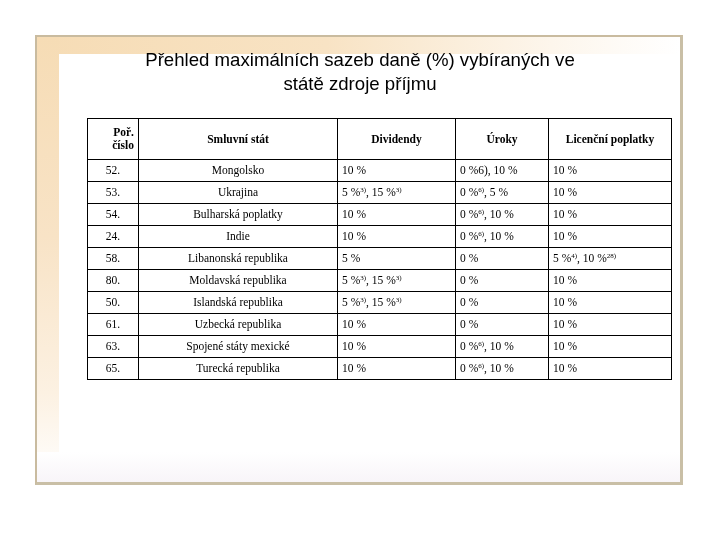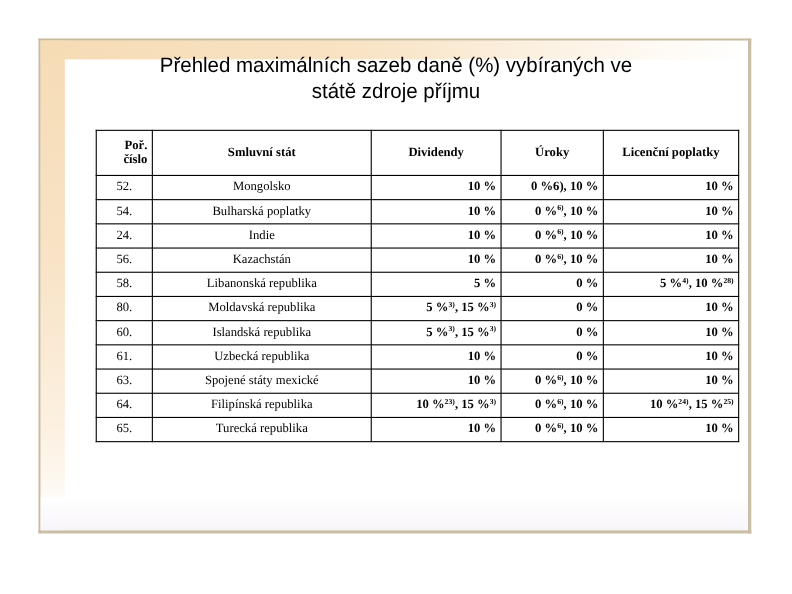--- a/index.html
+++ b/index.html
@@ -39,21 +39,21 @@
     table.rates th, table.rates td {
       border: 1px solid #000000; padding: 0 4px; height: 21px; line-height: 13px;
       vertical-align: middle; white-space: nowrap; overflow: hidden;
     }
     table.rates th {
       font-weight: bold; height: 40px; text-align: center; font-size: 11.5px;
     }
     table.rates th.th-num { text-align: right; padding-left: 8px; }
     td.c-num { text-align: center; }
     td.c-state { text-align: center; padding-left: 8px; }
-    td.c-val { text-align: right; font-weight: bold; }
+    td.c-val { text-align: left; }
     sup { font-size: 7px; line-height: 0; vertical-align: 4px; }
     col.w1 { width: 51px; }
     col.w2 { width: 199px; }
     col.w3 { width: 118px; }
     col.w4 { width: 93px; }
     col.w5 { width: 123px; }
   </style>
 </head>
 <body>
 
@@ -90,83 +90,76 @@
   </thead>
   <tbody id="rows-body">
       <tr>
         <td class="c-num">52.</td>
         <td class="c-state">Mongolsko</td>
         <td class="c-val"><span>10 %</span></td>
         <td class="c-val"><span>0 %6), 10 %</span></td>
         <td class="c-val"><span>10 %</span></td>
       </tr>
       <tr>
+        <td class="c-num">53.</td>
+        <td class="c-state">Ukrajina</td>
+        <td class="c-val"><span>5 %</span><sup>3)</sup><span>, 15 %</span><sup>3)</sup></td>
+        <td class="c-val"><span>0 %</span><sup>6)</sup><span>,   5 %</span></td>
+        <td class="c-val"><span>10 %</span></td>
+      </tr>
+      <tr>
         <td class="c-num">54.</td>
         <td class="c-state">Bulharská poplatky</td>
         <td class="c-val"><span>10 %</span></td>
         <td class="c-val"><span>0 %</span><sup>6)</sup><span>, 10 %</span></td>
         <td class="c-val"><span>10 %</span></td>
       </tr>
       <tr>
         <td class="c-num">24.</td>
         <td class="c-state">Indie</td>
-        <td class="c-val"><span>10 %</span></td>
-        <td class="c-val"><span>0 %</span><sup>6)</sup><span>, 10 %</span></td>
-        <td class="c-val"><span>10 %</span></td>
-      </tr>
-      <tr>
-        <td class="c-num">56.</td>
-        <td class="c-state">Kazachstán</td>
         <td class="c-val"><span>10 %</span></td>
         <td class="c-val"><span>0 %</span><sup>6)</sup><span>, 10 %</span></td>
         <td class="c-val"><span>10 %</span></td>
       </tr>
       <tr>
         <td class="c-num">58.</td>
         <td class="c-state">Libanonská republika</td>
         <td class="c-val"><span>5 %</span></td>
         <td class="c-val"><span>0 %</span></td>
         <td class="c-val"><span>5 %</span><sup>4)</sup><span>, 10 %</span><sup>28)</sup></td>
       </tr>
       <tr>
         <td class="c-num">80.</td>
         <td class="c-state">Moldavská republika</td>
         <td class="c-val"><span>5 %</span><sup>3)</sup><span>, 15 %</span><sup>3)</sup></td>
         <td class="c-val"><span>0 %</span></td>
         <td class="c-val"><span>10 %</span></td>
       </tr>
       <tr>
-        <td class="c-num">60.</td>
+        <td class="c-num">50.</td>
         <td class="c-state">Islandská republika</td>
         <td class="c-val"><span>5 %</span><sup>3)</sup><span>, 15 %</span><sup>3)</sup></td>
         <td class="c-val"><span>0 %</span></td>
         <td class="c-val"><span>10 %</span></td>
       </tr>
       <tr>
         <td class="c-num">61.</td>
         <td class="c-state">Uzbecká republika</td>
         <td class="c-val"><span>10 %</span></td>
         <td class="c-val"><span>0 %</span></td>
         <td class="c-val"><span>10 %</span></td>
       </tr>
       <tr>
         <td class="c-num">63.</td>
         <td class="c-state">Spojené státy mexické</td>
         <td class="c-val"><span>10 %</span></td>
         <td class="c-val"><span>0 %</span><sup>6)</sup><span>, 10 %</span></td>
         <td class="c-val"><span>10 %</span></td>
       </tr>
       <tr>
-        <td class="c-num">64.</td>
-        <td class="c-state">Filipínská republika</td>
-        <td class="c-val"><span>10 %</span><sup>23)</sup><span>, 15 %</span><sup>3)</sup></td>
-        <td class="c-val"><span>0 %</span><sup>6)</sup><span>, 10 %</span></td>
-        <td class="c-val"><span>10 %</span><sup>24)</sup><span>, 15 %</span><sup>25)</sup></td>
-      </tr>
-      <tr>
         <td class="c-num">65.</td>
         <td class="c-state">Turecká republika</td>
         <td class="c-val"><span>10 %</span></td>
         <td class="c-val"><span>0 %</span><sup>6)</sup><span>, 10 %</span></td>
         <td class="c-val"><span>10 %</span></td>
       </tr>
     </tbody>
 </table>
 
 </body></html>

